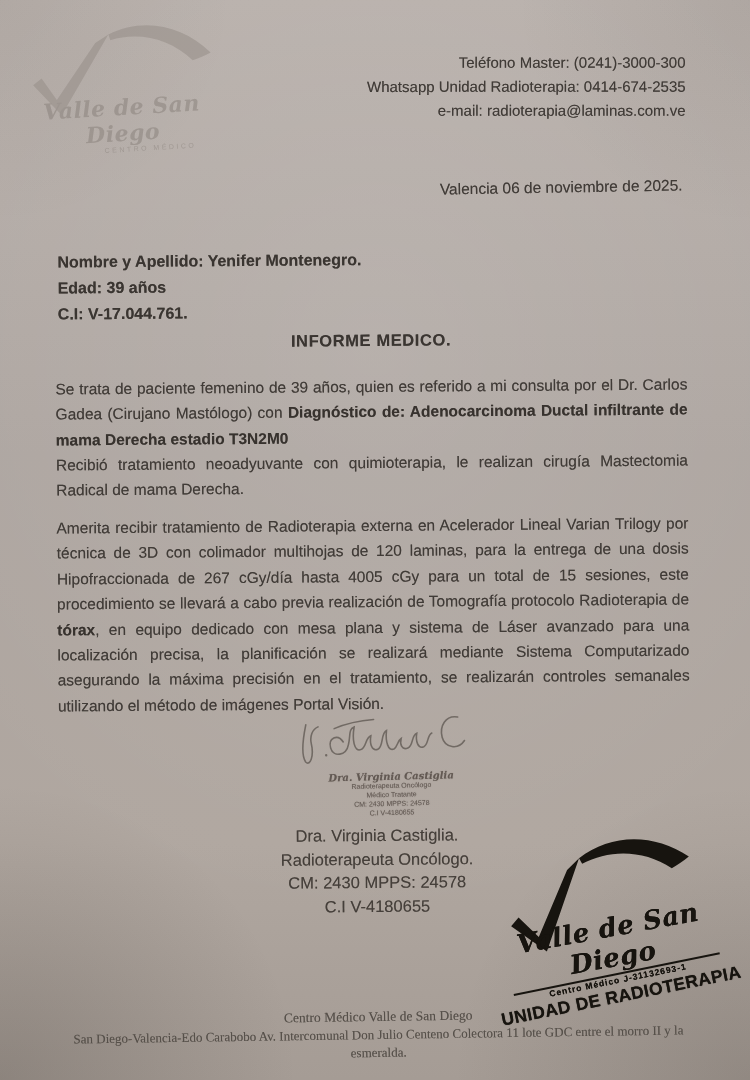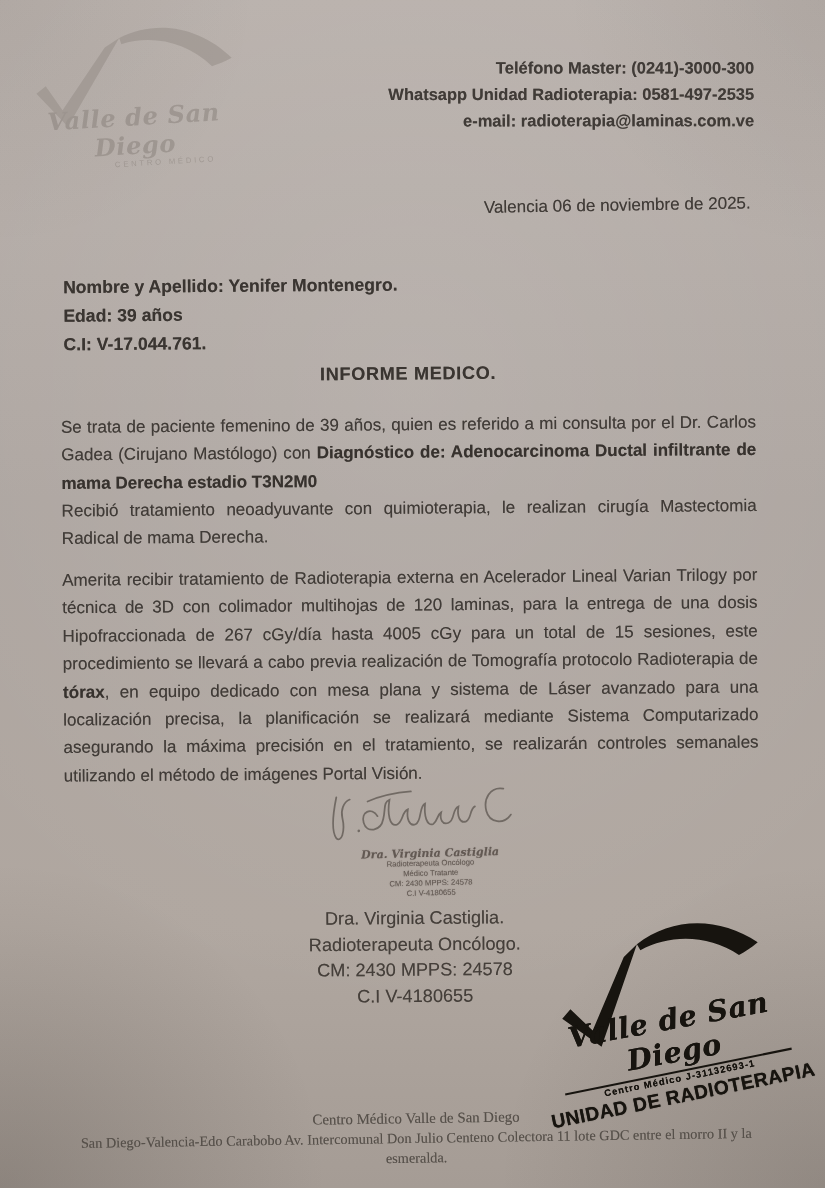--- a/index.html
+++ b/index.html
@@ -9,21 +9,21 @@
     background:
       radial-gradient(120% 90% at 50% 32%, rgba(255,255,255,0.10), rgba(0,0,0,0) 60%),
       radial-gradient(55% 38% at 0% 100%, rgba(42,36,30,0.20), transparent 72%),
       radial-gradient(55% 38% at 100% 100%, rgba(42,36,30,0.16), transparent 72%),
       radial-gradient(45% 30% at 100% 0%, rgba(42,36,30,0.07), transparent 70%),
       radial-gradient(45% 30% at 0% 0%, rgba(42,36,30,0.06), transparent 70%),
       linear-gradient(180deg,#b8b0ab 0%,#ada5a0 42%,#b0a7a0 78%,#a59c95 100%);
   }
   .tilt{position:absolute;inset:0;transform:rotate(-0.45deg);transform-origin:50% 55%;}
   .ink{color:#403b37;text-shadow:0 0 0.6px rgba(64,58,53,0.55);}
-  .contact{position:absolute;top:52px;right:60px;text-align:right;font-size:15px;line-height:24px;transform:rotate(0.4deg);font-weight:bold;}
+  .contact{position:absolute;top:52px;right:60px;text-align:right;font-size:15px;line-height:24px;transform:rotate(0.4deg);}
   .logo-wm{position:absolute;top:22px;left:26px;width:200px;opacity:0.55;text-align:center;}
   .logo-wm svg{display:block;margin:0 auto;}
   .logo-script{font-family:"DejaVu Serif",serif;font-style:italic;font-weight:bold;font-size:22px;color:#8b837d;margin-top:-34px;letter-spacing:0.5px;transform:rotate(-3deg);}
   .logo-sub{font-size:7px;letter-spacing:2.5px;color:#8d857f;margin-top:0px;transform:rotate(-3deg) translateX(28px);}
   .dateline{position:absolute;top:180px;right:64px;font-size:15.5px;transform:rotate(-0.5deg);}
   .patient{position:absolute;top:247px;left:60px;font-size:16px;line-height:26px;font-weight:bold;color:#3a3531;text-shadow:0 0 0.6px rgba(58,53,49,0.6);}
   .title{position:absolute;top:331px;left:57px;width:632px;text-align:center;font-size:16.5px;font-weight:bold;letter-spacing:0.6px;color:#3a3531;text-shadow:0 0 0.6px rgba(58,53,49,0.6);}
   .para{position:absolute;left:57px;width:632px;font-size:15.5px;line-height:25.4px;text-align:justify;}
   .p1{top:374px;}
   .p2{top:450px;}
@@ -54,21 +54,21 @@
           <path d="M6,64 L15,57 L31,80 L72,20 L86,11 L36,96 Z" fill="#968e88"></path>
           <path d="M86,11 C122,-7 164,1 194,31 C187,35 181,37 175,39 C151,15 117,8 88,17 Z" fill="#968e88"></path>
         </svg>
       </span>
       <div class="logo-script">Valle de San Diego</div>
       <div class="logo-sub">CENTRO MÉDICO</div>
     </div>
 
     <div class="contact ink">
       <div>Teléfono Master: (0241)-3000-300</div>
-      <div>Whatsapp Unidad Radioterapia: 0581-497-2535</div>
+      <div>Whatsapp Unidad Radioterapia: 0414-674-2535</div>
       <div>e-mail: radioterapia@laminas.com.ve</div>
     </div>
 
     <div class="dateline ink">Valencia 06 de noviembre de 2025.</div>
 
     <div class="patient">
       <div>Nombre y Apellido: Yenifer Montenegro.</div>
       <div>Edad: 39 años</div>
       <div>C.I:  V-17.044.761.</div>
     </div>

